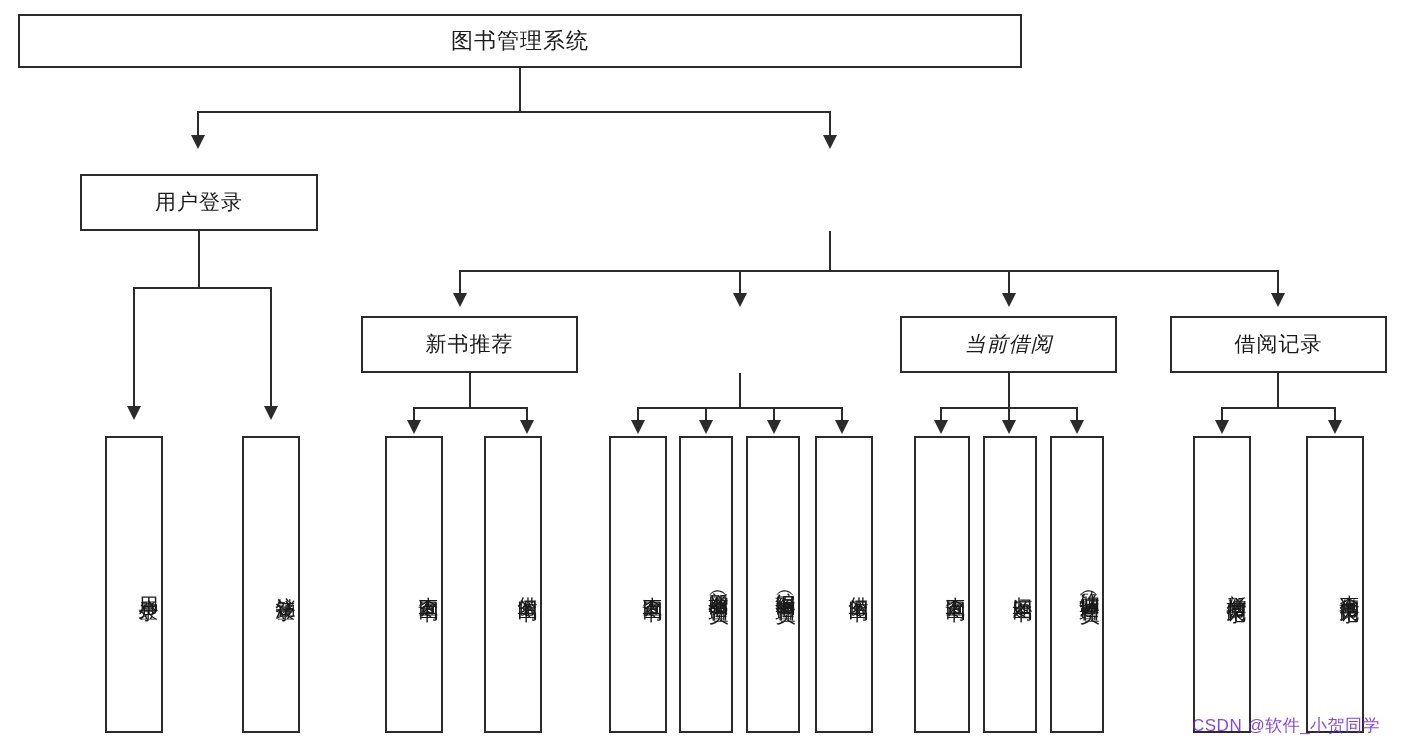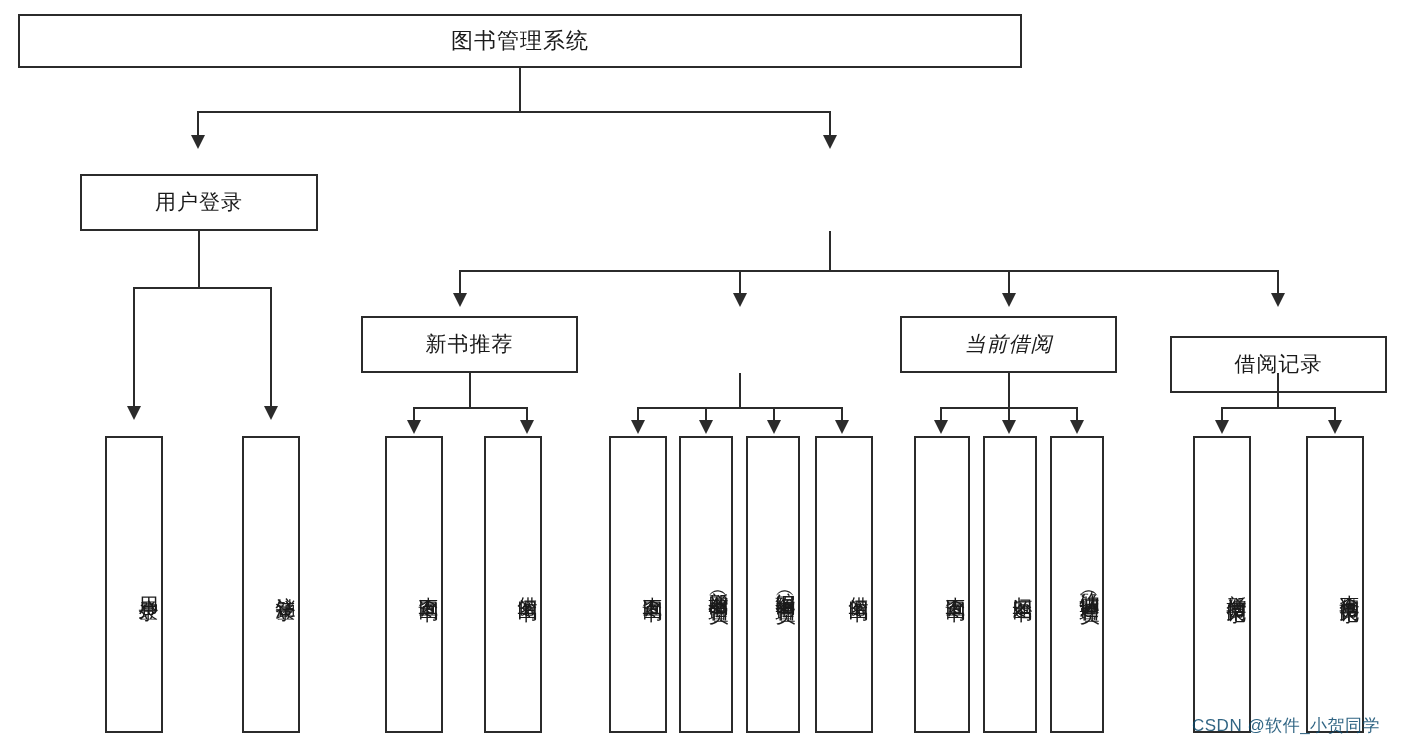--- a/index.html
+++ b/index.html
@@ -66,21 +66,21 @@
     width:0;height:0;
     border-left:7px solid transparent;
     border-right:7px solid transparent;
     border-top:14px solid #2b2b2b;
   }
 
   
   #watermark{
     position:absolute;
     font-size:17px;
-    color:#0c4a6e;
+    color:#6d28d9;
     opacity:.85;
     white-space:nowrap;
     letter-spacing:.5px;
     pointer-events:none;
   }
 </style>
 </head>
 <body>
 
 <div id="diagram-root">
@@ -125,21 +125,21 @@
 
   <div class="line vline" style="left:1277px;top:270px;height:24px;"></div>
   <div class="arrow" style="left:1271px;top:293px;"></div>
 
   <div class="node h" style="left:361px;top:316px;width:217px;height:57px;">
     <span>新书推荐</span>
   </div>
   <div class="node h" style="left:900px;top:316px;width:217px;height:57px;font-style:italic;">
     <span>当前借阅</span>
   </div>
-  <div class="node h" style="left:1170px;top:316px;width:217px;height:57px;margin-top:20px;">
+  <div class="node h" style="left:1170px;top:316px;width:217px;height:57px;">
     <span>借阅记录</span>
   </div>
 
   <div class="line vline" style="left:469px;top:373px;height:35px;"></div>
   <div class="line hline" style="left:413px;top:407px;width:113px;"></div>
   <div class="line vline" style="left:413px;top:407px;height:14px;"></div>
   <div class="arrow" style="left:407px;top:420px;"></div>
   <div class="line vline" style="left:526px;top:407px;height:14px;"></div>
   <div class="arrow" style="left:520px;top:420px;"></div>
 

